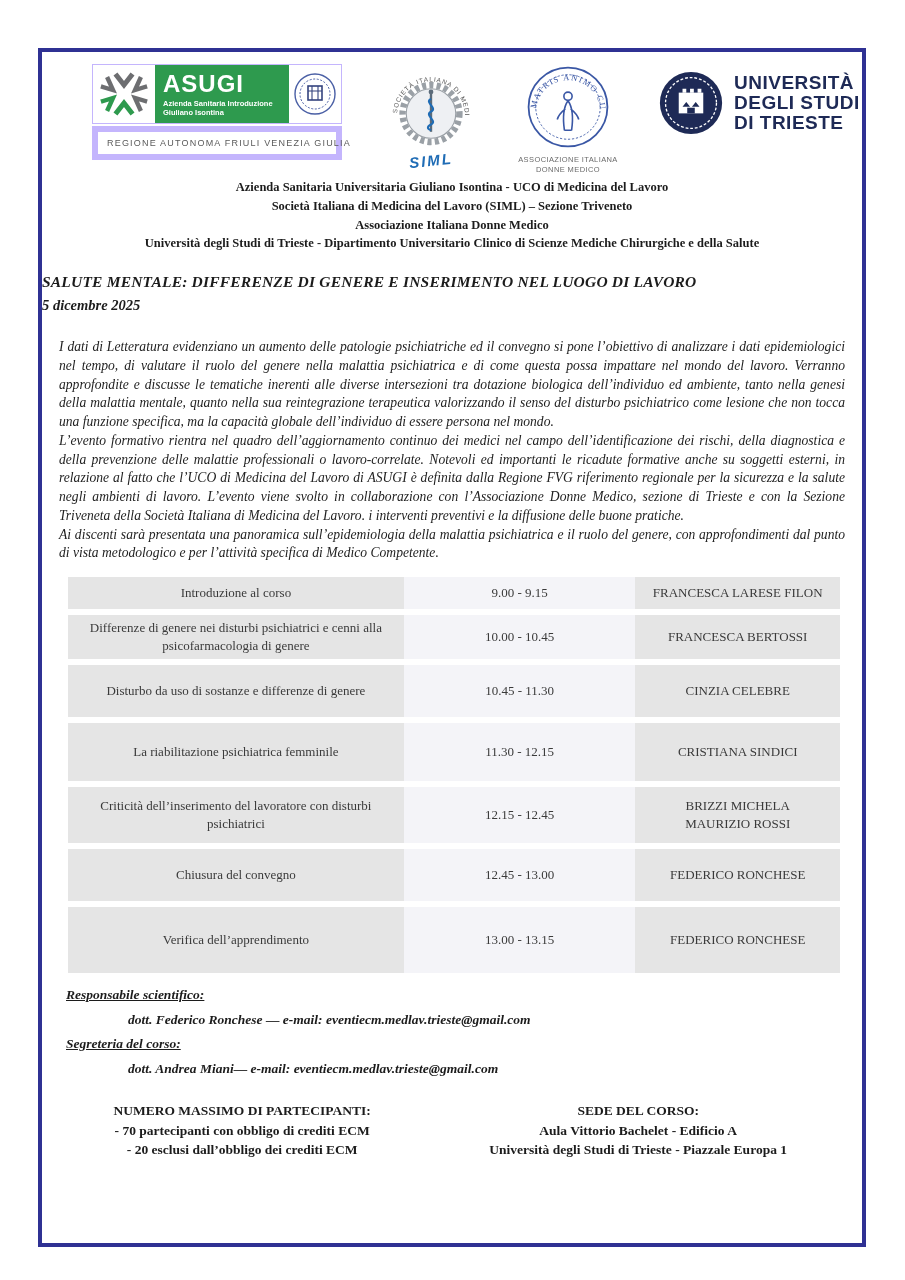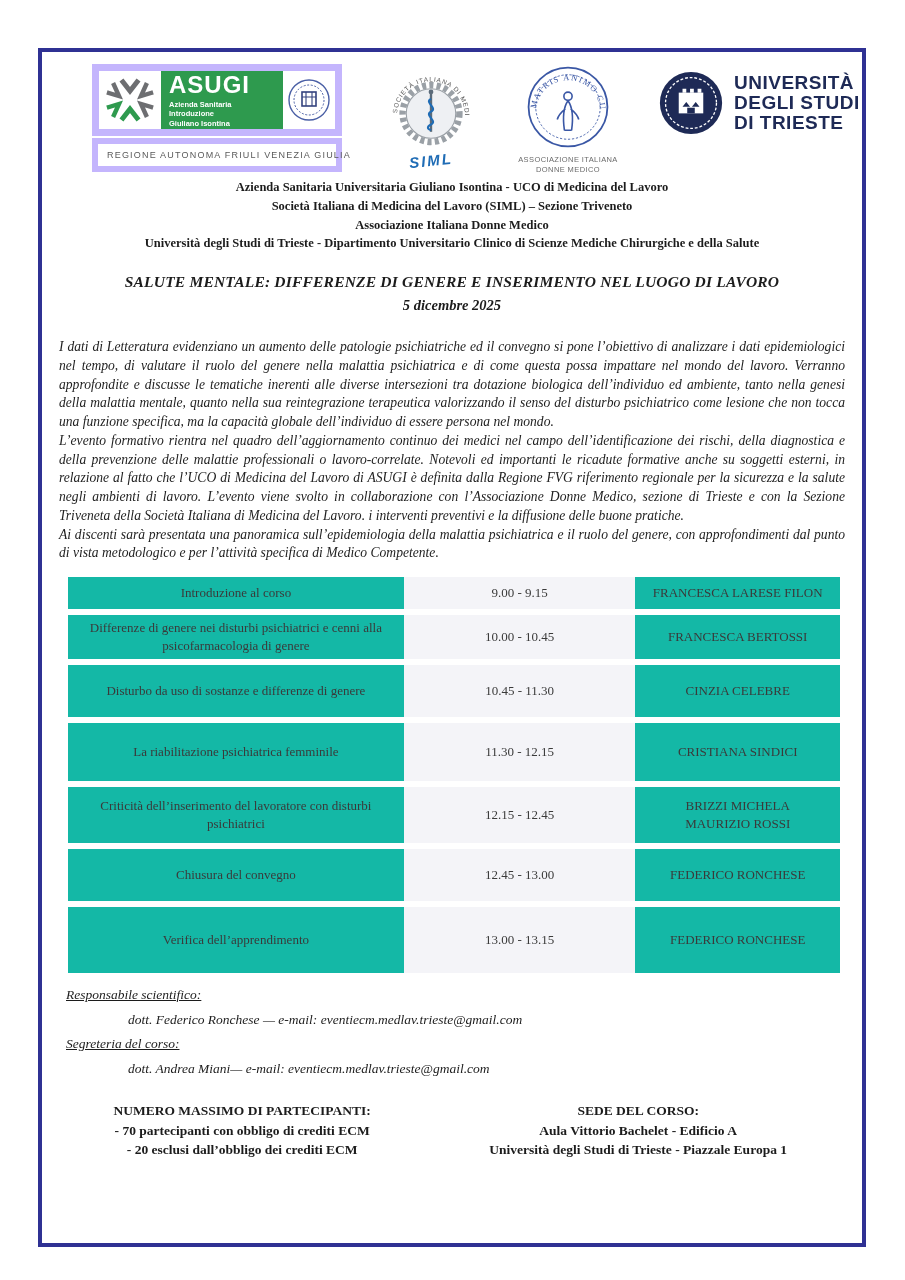--- a/index.html
+++ b/index.html
@@ -7,55 +7,55 @@
     width:905px;height:1280px;position:relative;background:#ffffff;
     font-family:"Liberation Serif", serif;color:#1c1c1c;overflow:hidden;
   }
   .sheet{
     position:absolute;left:38px;top:48px;width:828px;height:1199px;
     border:4px solid #2f3193;box-sizing:border-box;background:#ffffff;
   }
   
   .logos{display:flex;align-items:flex-start;margin:12px 30px 0 50px;height:102px;}
   .logo-asugi{width:250px;flex:0 0 auto;}
-  .asugi-top{display:flex;align-items:stretch;border:7px solid #c4b5fd;background:#fff;height:58px;}
+  .asugi-top{display:flex;align-items:stretch;border:1px solid #c4b5fd;background:#fff;height:58px;}
   .asugi-star{width:62px;display:flex;align-items:center;justify-content:center;background:#fff;}
   .asugi-green{background:#2e9a4e;color:#fff;flex:1;padding:3px 6px 2px 8px;display:flex;flex-direction:column;justify-content:center;}
   .asugi-name{font-family:"Liberation Sans",sans-serif;font-weight:bold;font-size:24px;line-height:1;letter-spacing:1px;}
   .asugi-sub{font-family:"Liberation Sans",sans-serif;font-weight:bold;font-size:7.5px;line-height:1.25;margin-top:3px;white-space:pre-line;}
   .asugi-seal{width:52px;display:flex;align-items:center;justify-content:center;background:#fff;}
   .asugi-strip{display:flex;align-items:center;gap:5px;border:6px solid #c4b5fd;margin-top:2px;padding:2px 4px;height:18px;}
   .asugi-strip-text{font-family:"Liberation Sans",sans-serif;font-size:9px;letter-spacing:1.2px;color:#5a5a5a;white-space:nowrap;}
   .logo-siml{width:110px;margin-left:34px;text-align:center;flex:0 0 auto;}
   .siml-label{font-family:"Liberation Sans",sans-serif;font-weight:bold;font-style:italic;font-size:15px;color:#1f6cb5;letter-spacing:2px;margin-top:-4px;transform:rotate(-6deg);}
   .logo-aidm{width:108px;margin-left:28px;text-align:center;flex:0 0 auto;}
   .aidm-caption{font-family:"Liberation Sans",sans-serif;font-size:7.5px;color:#6a6a6a;letter-spacing:.4px;white-space:pre-line;line-height:1.3;margin-top:1px;}
   .logo-units{margin-left:36px;display:flex;align-items:center;gap:10px;flex:0 0 auto;padding-top:6px;}
   .units-name{font-family:"Liberation Sans",sans-serif;font-weight:bold;font-size:19px;line-height:1.06;letter-spacing:.5px;color:#1e2a56;white-space:pre-line;}
   
   .orgs{margin-top:12px;text-align:center;font-weight:bold;font-size:12.5px;line-height:1.5;}
-  .title-block{margin-top:20px;text-align:center;font-weight:bold;font-style:italic;}
+  .title-block{margin-top:20px;text-align:left;font-weight:bold;font-style:italic;}
   .course-title{font-size:15.5px;letter-spacing:.2px;}
   .course-date{font-size:14.5px;margin-top:6px;}
   
   .intro{margin:24px 17px 0 17px;font-style:italic;font-size:13.6px;line-height:1.38;text-align:justify;color:#222;}
   .intro p{margin:0;}
   
   .schedule{margin:14px 22px 0 26px;}
   .srow{display:grid;grid-template-columns:43.5% 30% 26.5%;margin-bottom:6px;}
   .srow:last-child{margin-bottom:0;}
   .cell{display:flex;align-items:center;justify-content:center;text-align:center;
         font-size:13px;color:#3a3a3a;padding:4px 16px;box-sizing:border-box;min-height:var(--h,40px);line-height:1.35;}
-  .cell.topic,.cell.speaker{background:#14b8a6;}
+  .cell.topic,.cell.speaker{background:#e5e5e5;}
   .cell.time{background:#f4f4f8;}
   .cell.speaker{white-space:pre-line;}
   .r0{--h:32px;} .r1{--h:36px;} .r2{--h:44px;} .r3{--h:52px;}
   .r4{--h:58px;} .r5{--h:56px;} .r6{--h:52px;} .r7{--h:66px;}
   
-  .contacts{margin:14px 20px 0 24px;font-weight:normal;font-style:italic;font-size:13.5px;}
+  .contacts{margin:14px 20px 0 24px;font-weight:bold;font-style:italic;font-size:13.5px;}
   .contact-label{text-decoration:underline;margin-top:8px;}
   .contact-value{margin:9px 0 4px 62px;}
   
   .footer-cols{display:flex;margin:24px 10px 0 18px;}
   .fcol{text-align:center;font-weight:bold;font-size:13.5px;line-height:1.45;}
   .fcol.left{width:46%;}
   .fcol.right{width:54%;}
 </style>
 </head>
 <body>

